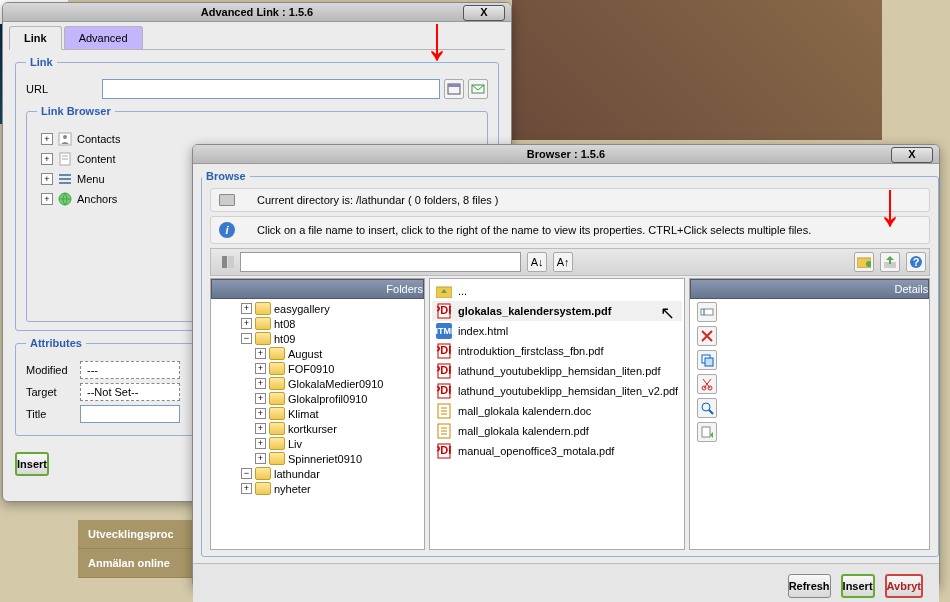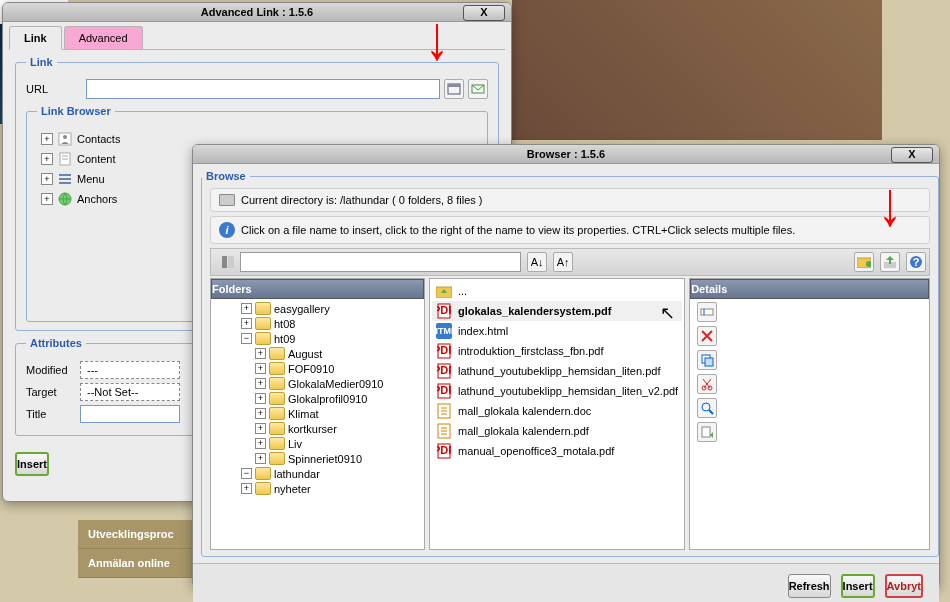--- a/index.html
+++ b/index.html
@@ -7,45 +7,45 @@
 .bg-clip{position:absolute;background:#555}
 .bg1{left:512px;top:0;width:370px;height:140px;background:linear-gradient(45deg,#6b4a3a,#8a6a4a)}
 .bg2{left:882px;top:26px;width:68px;height:100px;background:linear-gradient(#0a2a4a,#1a4a6a);color:#fa0;font-weight:bold;padding:4px;font-size:10px}
 .bg3{left:882px;top:0;width:68px;height:24px;background:#fff;color:#888;padding:2px 4px;font-size:10px}
 .sidemenu{position:absolute;left:78px;top:520px;width:180px}
 .sidemenu div{background:#a89668;color:#fff;padding:8px 10px;border-bottom:1px solid #968656;font-weight:bold}
 .window{position:absolute;background:#ececec;border:1px solid #888;border-radius:6px;box-shadow:0 3px 12px rgba(0,0,0,.35)}
 .titlebar{background:linear-gradient(#d8d8d8,#b8b8b8);border-bottom:1px solid #999;padding:3px 6px;text-align:center;font-weight:bold;position:relative;border-radius:5px 5px 0 0}
 .titlebar .close{position:absolute;right:6px;top:2px;width:42px;height:16px;background:linear-gradient(#e8e8e8,#c0c0c0);border:1px solid #555;border-radius:3px;font-weight:bold;line-height:13px;cursor:pointer}
 .tabs{display:flex;margin:4px 6px 0;border-bottom:1px solid #b5b5b5}
-.tab{padding:5px 14px;border:1px solid #b5b5b5;border-bottom:none;background:#f9a8d4;margin-right:2px;border-radius:3px 3px 0 0;cursor:pointer}
+.tab{padding:5px 14px;border:1px solid #b5b5b5;border-bottom:none;background:#c4b5fd;margin-right:2px;border-radius:3px 3px 0 0;cursor:pointer}
 .tab.active{background:#ececec;border-bottom:1px solid #ececec;margin-bottom:-1px;font-weight:bold}
 fieldset{border:1px solid #98b0d8;margin:6px 12px;padding:8px 10px;border-radius:3px}
 legend{color:#2a5db0;padding:0 4px;font-weight:bold}
 .row{display:flex;align-items:center;margin:3px 0}
-.row label{width:60px}
+.row label{width:76px}
 .row input[type=text]{flex:1;border:1px solid #7a9ac9;padding:2px;height:20px}
 .iconbtn{width:20px;height:20px;margin-left:4px;cursor:pointer;display:inline-flex;align-items:center;justify-content:center;border:1px solid #aaa;background:#f4f4f4;border-radius:2px}
 .tree{padding:4px}
 .tree-item{display:flex;align-items:center;padding:2px 0;cursor:pointer}
 .tree-item .exp{width:12px;height:12px;border:1px solid #888;text-align:center;line-height:10px;margin-right:4px;font-size:9px;background:#fff}
 .tree-item .ico{width:16px;height:16px;margin-right:4px}
 .attr-row{display:flex;align-items:center;margin:4px 0}
 .attr-row label{width:54px}
 .attr-val{border:1px dashed #888;padding:2px 6px;min-width:100px;background:#fff;cursor:pointer}
 .btn{padding:4px 0;background:linear-gradient(#f8f8f8,#d8d8d8);border:1px solid #888;border-radius:3px;font-weight:bold;cursor:pointer}
 .btn.green{border:2px solid #6a3}
 .btn.red{border:2px solid #c44;color:#a22}
 .footer-btns{display:flex;justify-content:flex-end;gap:10px;padding:10px 16px;background:#e6e6e6;border-top:1px solid #bbb}
 #adv-insert{margin:10px 12px}
 
-.info-strip{background:#f3f3f3;border:1px solid #d0d0d0;margin:4px 8px;padding:5px 8px;border-radius:3px;display:flex;align-items:center;gap:6px}
+.info-strip{background:#f3f3f3;border:1px solid #d0d0d0;margin:4px 8px;padding:5px 8px;border-radius:3px;display:flex;align-items:center;gap:22px}
 .toolbar{display:flex;align-items:center;background:linear-gradient(#e8e8e8,#d4d4d4);border:1px solid #bbb;margin:2px 8px;padding:3px;gap:2px}
 .toolbar input{flex:1;border:1px solid #999;padding:3px;height:20px}
-.panel-hdr{background:linear-gradient(#8a98b0,#667690);color:#fff;text-align:left;font-weight:bold;padding:3px 0;border:1px solid #556}
+.panel-hdr{background:linear-gradient(#8a98b0,#667690);color:#fff;text-align:right;font-weight:normal;padding:3px 0;border:1px solid #556}
 .folder-pane{width:215px;border:1px solid #aaa;background:#fff;overflow:hidden}
 .file-pane{flex:1;border:1px solid #aaa;background:#fff}
 .details-pane{width:241px;border:1px solid #aaa;background:#fff}
 .panes{display:flex;margin:0 8px;gap:4px;height:272px}
 .folder-tree{height:250px;overflow:auto;padding:2px}
 .ft-row{display:flex;align-items:center;padding:1px 0;cursor:pointer}
 .ft-row .exp{width:11px;height:11px;border:1px solid #888;text-align:center;line-height:9px;margin-right:3px;font-size:9px;background:#fff}
 .ft-row .fold{width:16px;height:13px;background:linear-gradient(#ffe9a0,#f0c850);border:1px solid #c0a030;border-radius:2px;margin-right:3px}
 .file-list{padding:2px}
 .file-row{display:flex;align-items:center;padding:2px 4px;cursor:pointer}

